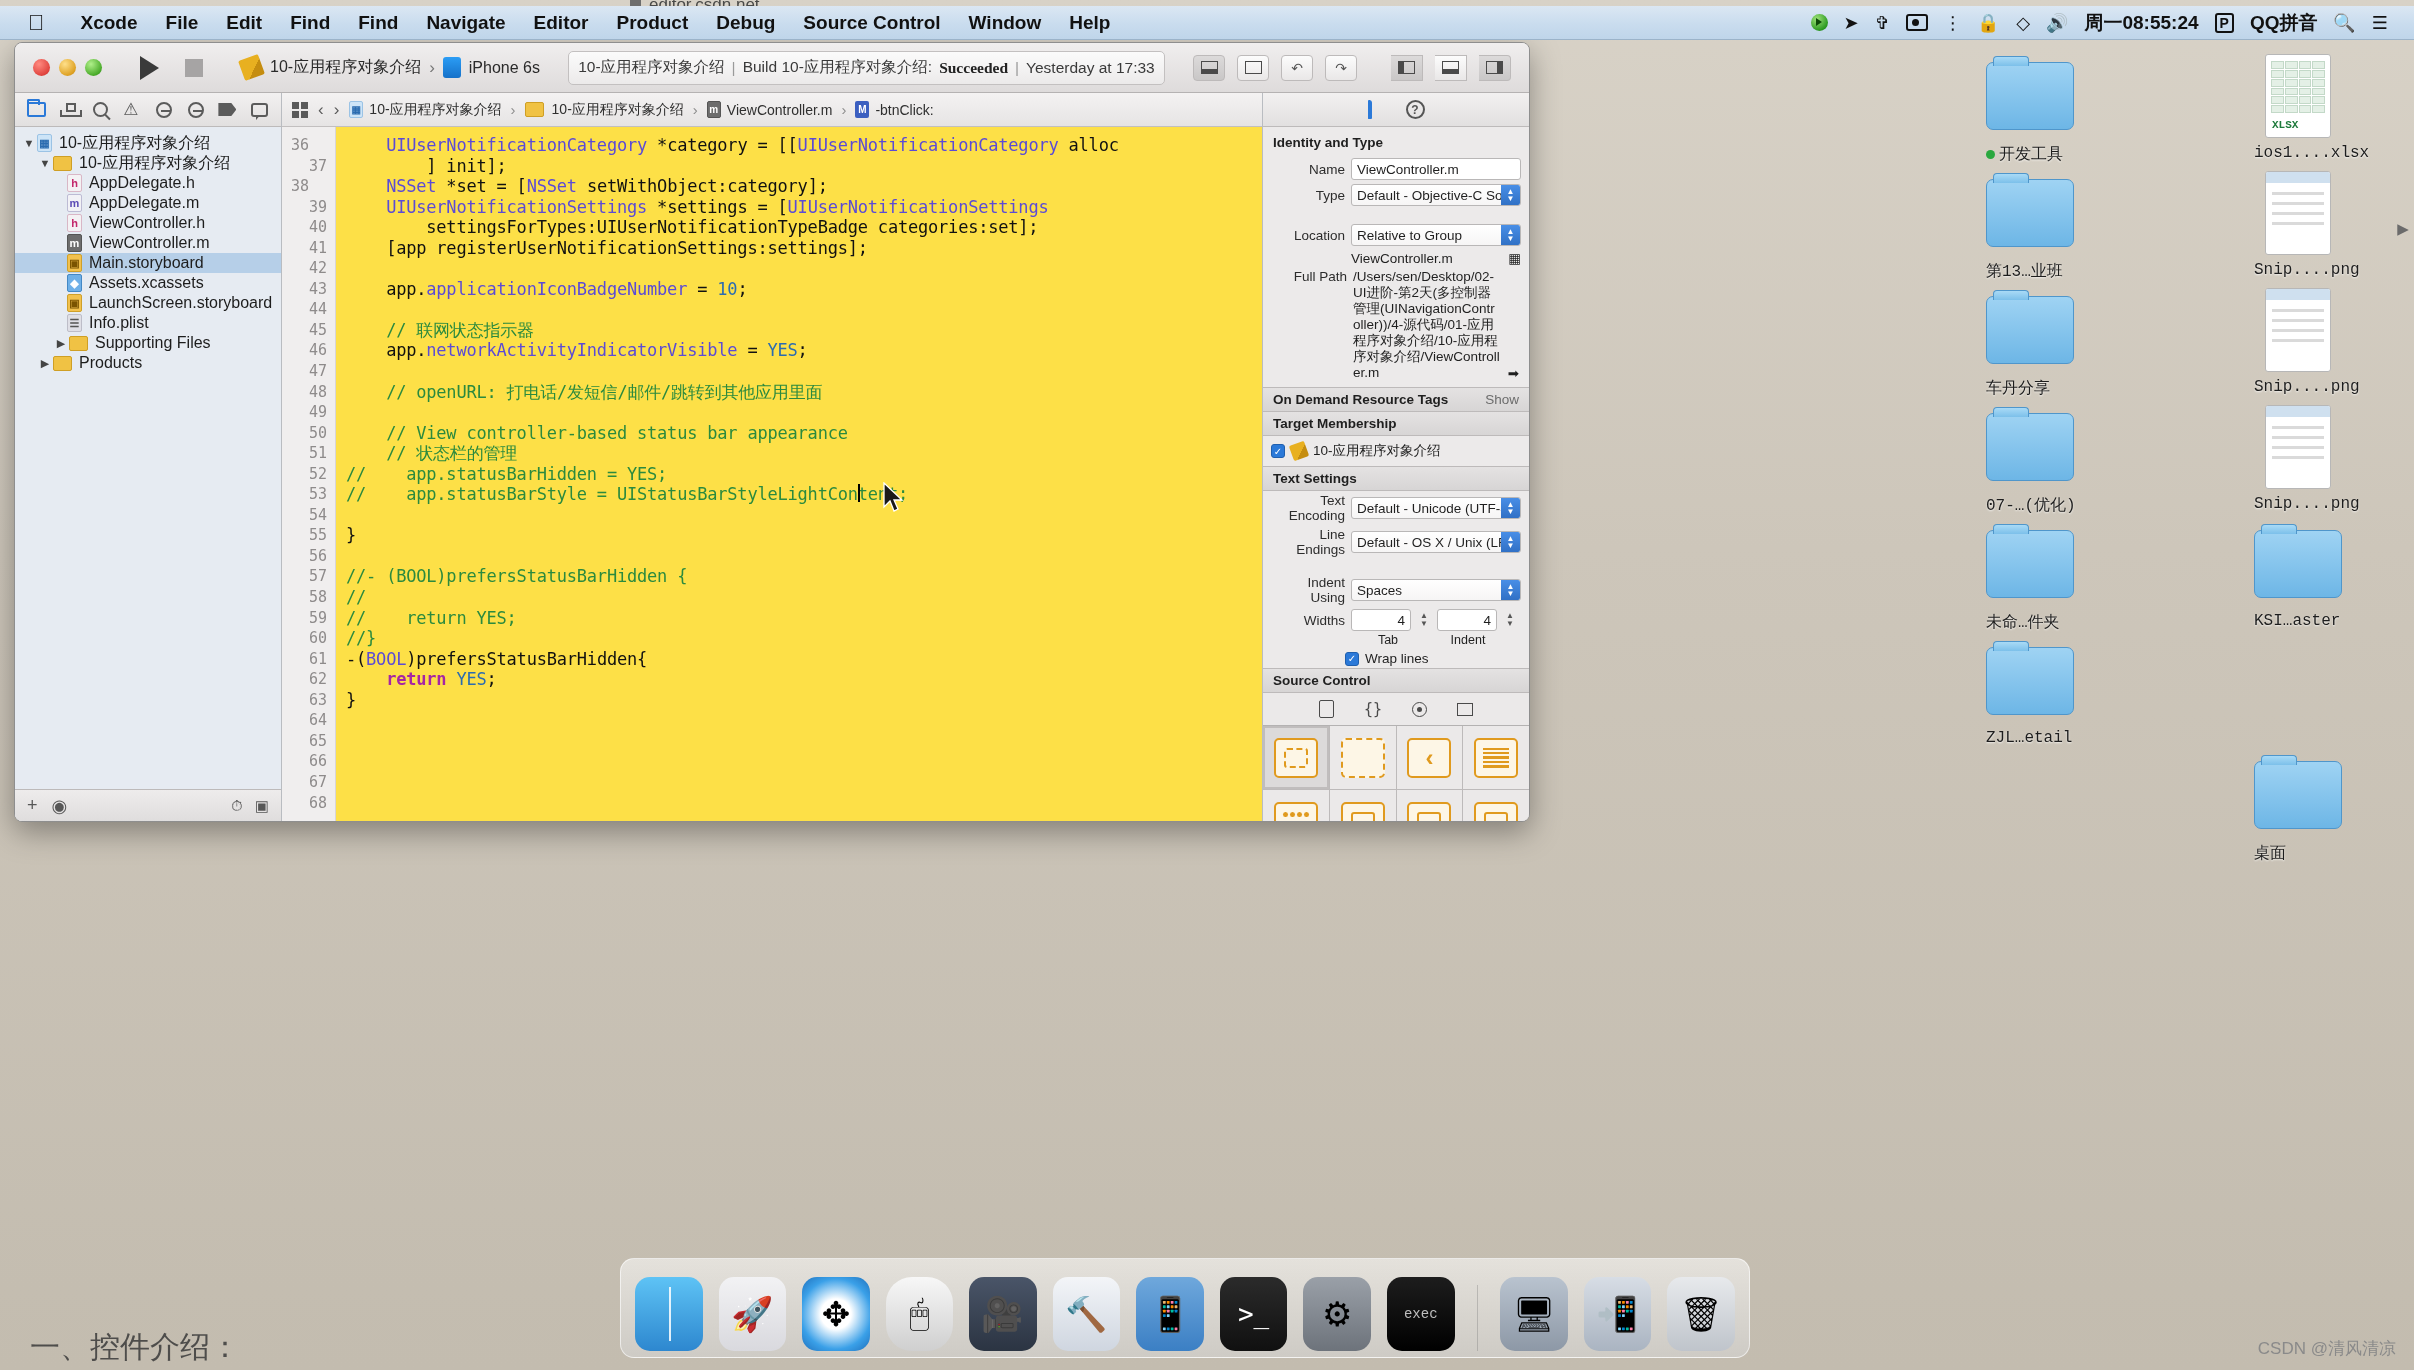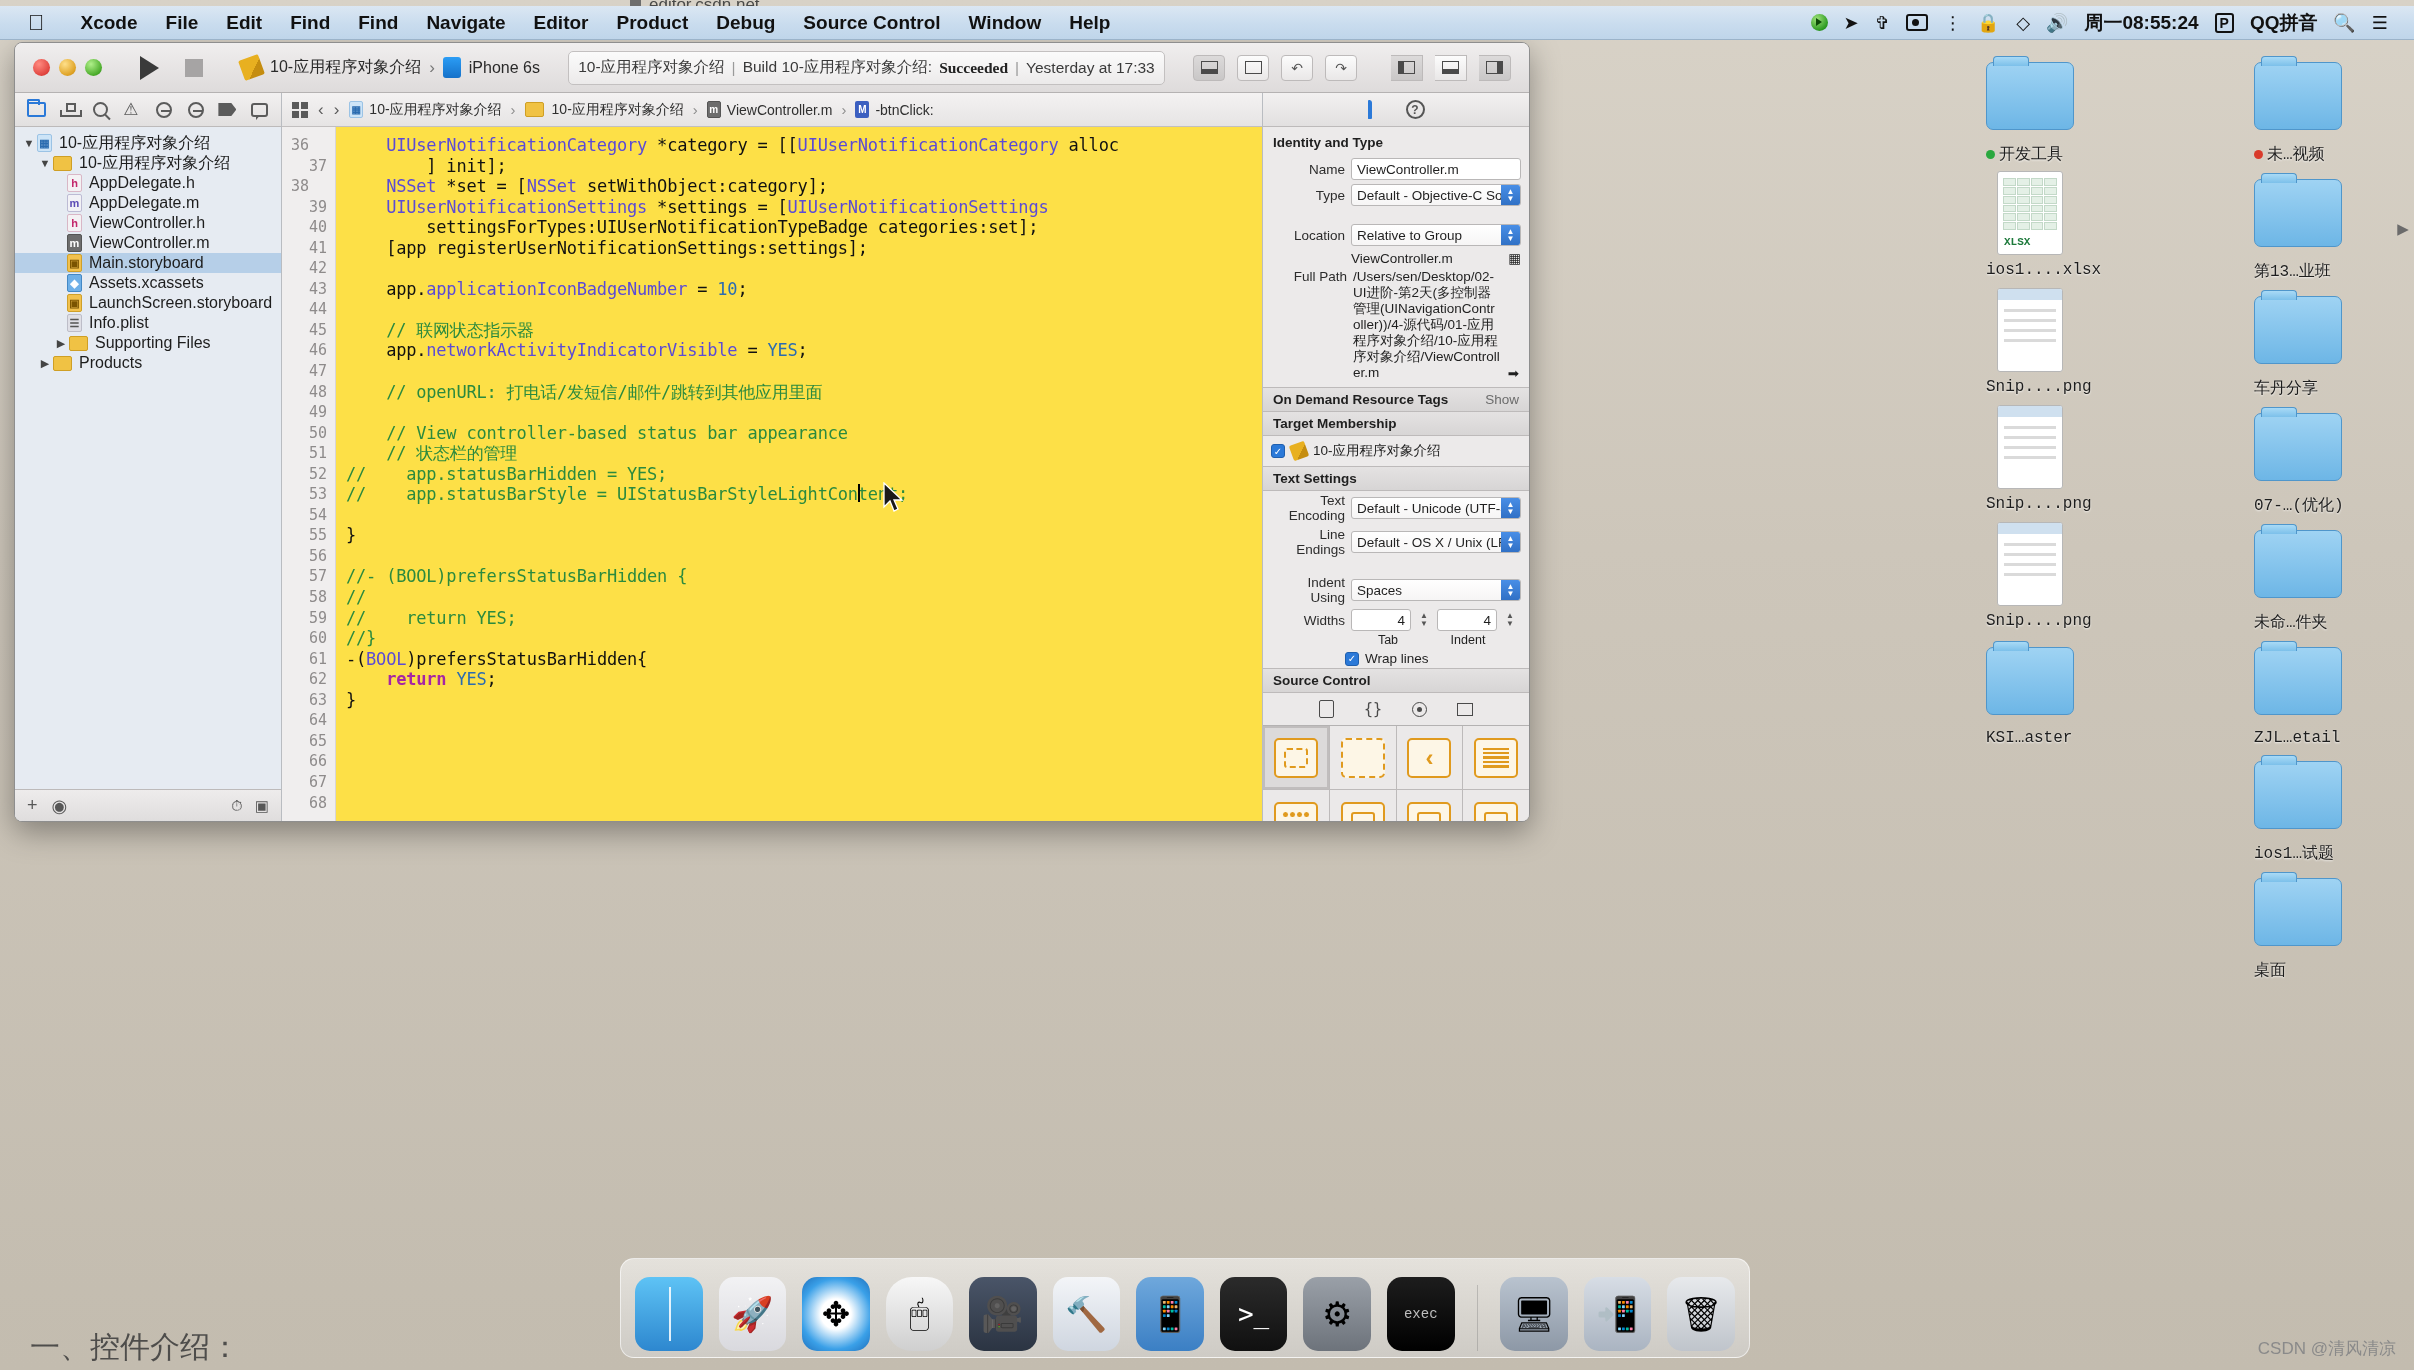--- a/index.html
+++ b/index.html
@@ -380,26 +380,20 @@
   </span>
 </div>
 
 <div id="deskicons">
   <div class="dcell">
       <div class="dthumb">
         <div class="dfolder"></div>
       </div>
       <div class="dlabel"><span class="dot green"></span><span>开发工具</span></div>
     </div>
-  <div class="dcell">
-      <div class="dthumb">
-        <div class="dfolder"></div>
-      </div>
-      <div class="dlabel"><span class="dot red"></span><span>未…视频</span></div>
-    </div>
 
   <div class="dcell">
       <div class="dthumb">
         <div class="dsheet">
           <div class="grid">
             <i></i>
             <i></i>
             <i></i>
             <i></i>
             <i></i>
@@ -501,26 +495,20 @@
   <div class="dcell">
       <div class="dthumb">
         <div class="dfolder"></div>
       </div>
       <div class="dlabel">ZJL…etail</div>
     </div>
 
   <div class="dcell">
       <div class="dthumb"></div>
       <div class="dlabel"></div>
-    </div>
-  <div class="dcell">
-      <div class="dthumb">
-        <div class="dfolder"></div>
-      </div>
-      <div class="dlabel">ios1…试题</div>
     </div>
 
   <div class="dcell">
       <div class="dthumb"></div>
       <div class="dlabel"></div>
     </div>
   <div class="dcell">
       <div class="dthumb">
         <div class="dfolder"></div>
       </div>

